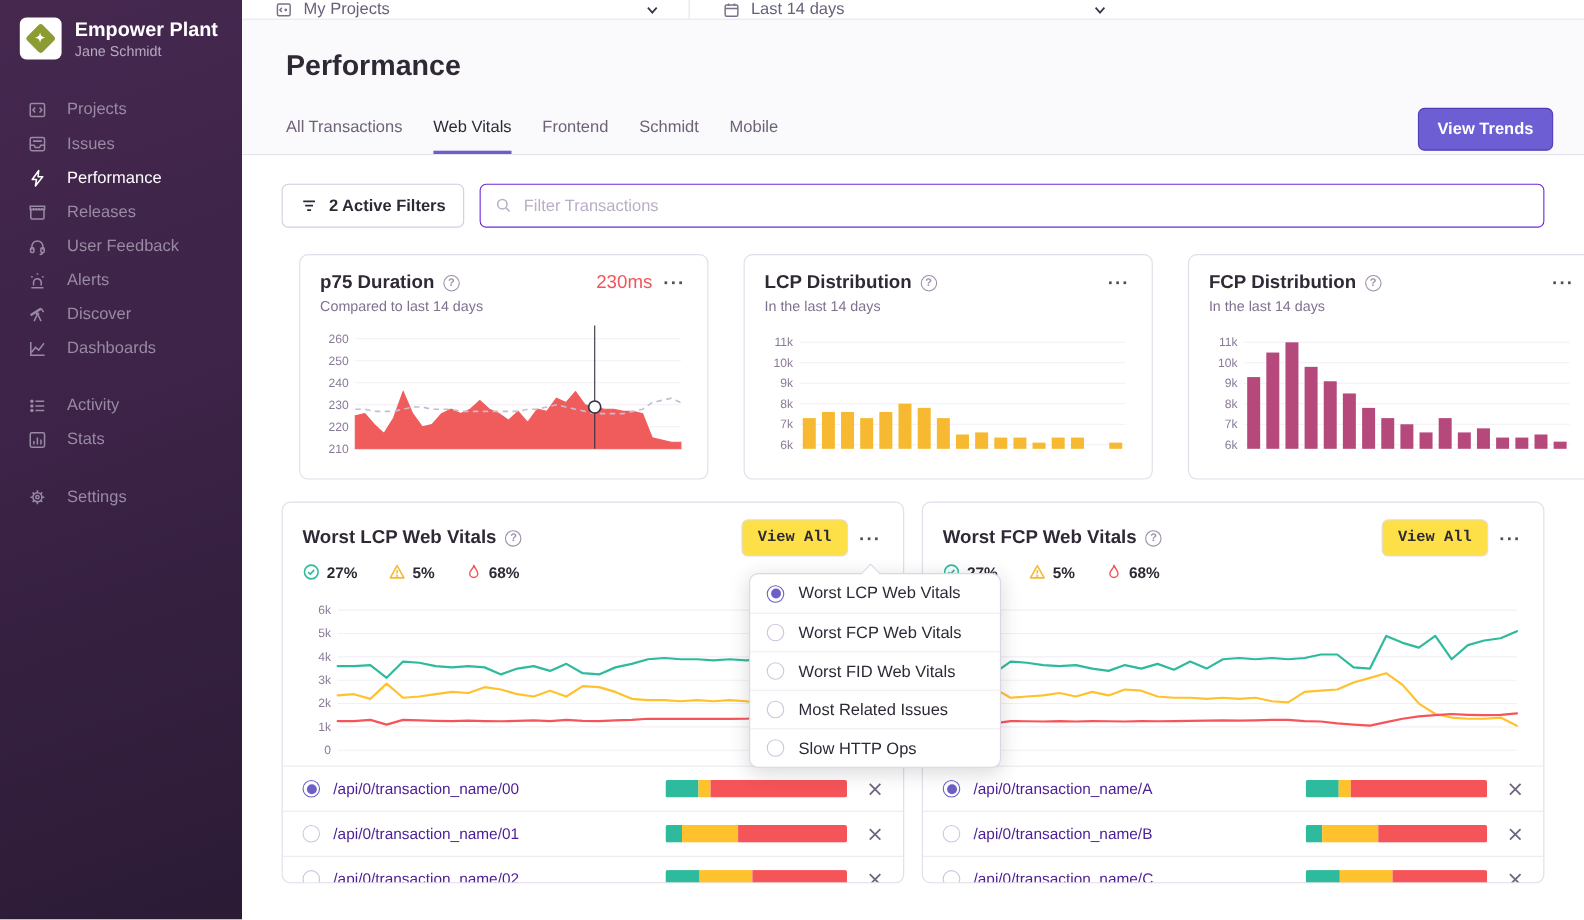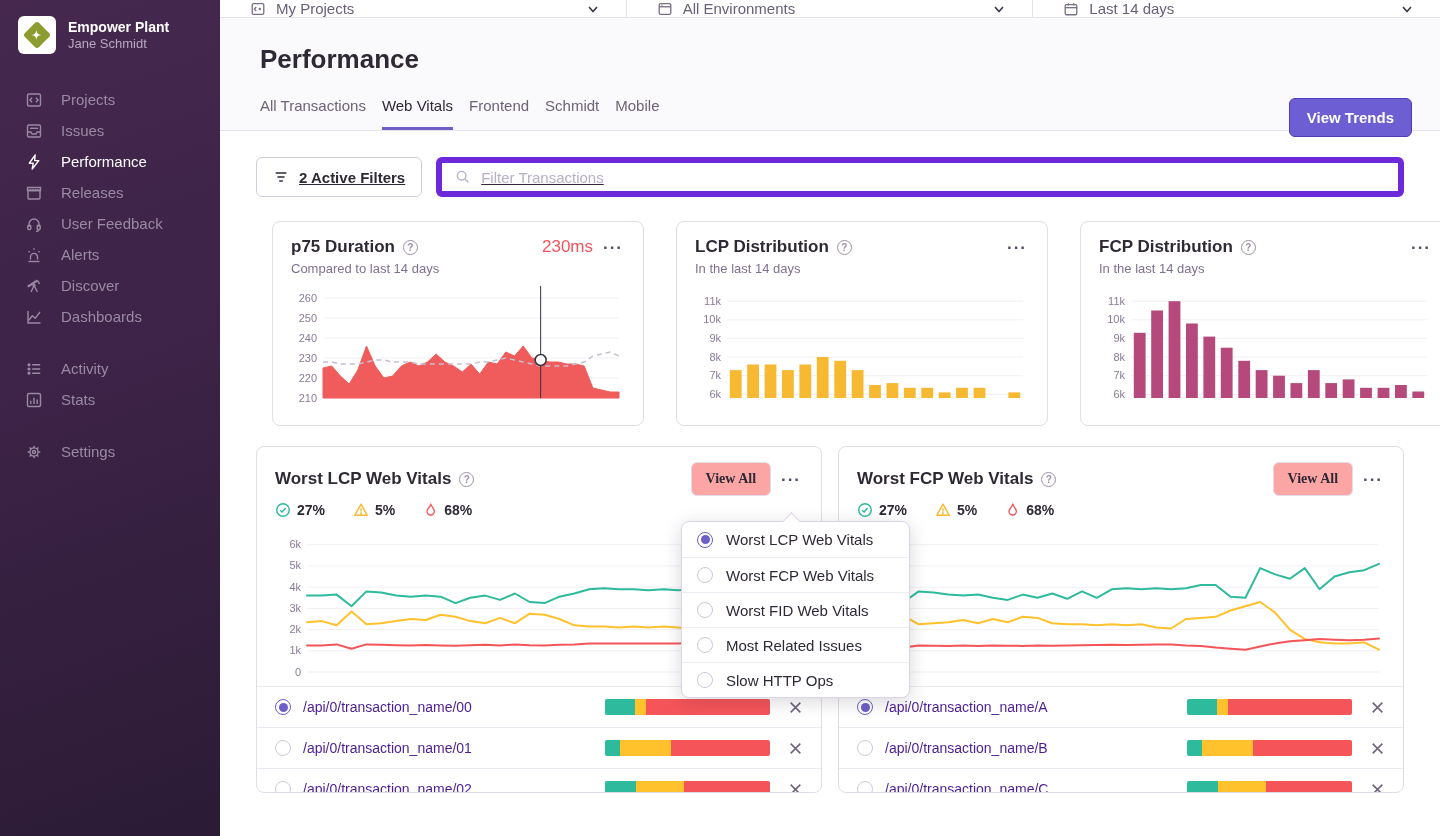--- a/index.html
+++ b/index.html
@@ -6,69 +6,69 @@
   html,body { width:1440px; height:836px; }
   body { font-family:"Liberation Sans", sans-serif; background:#fff; overflow:hidden; position:relative; color:#2f2936; }
   .app { display:flex; height:100%; }
 
   
   .sidebar { width:220px; flex-shrink:0; background:linear-gradient(160deg,#46284f 0%,#3c2347 45%,#2b1b35 100%); color:#998aa4; padding:16px 0; }
   .org { display:flex; align-items:center; gap:12px; padding:0 18px; margin-bottom:30px; }
   .org-logo { width:38px; height:38px; background:#fff; border-radius:6px; display:flex; align-items:center; justify-content:center; }
   .org-diamond { width:20px; height:20px; background:#8d9c31; transform:rotate(45deg); border-radius:3px; display:flex; align-items:center; justify-content:center; }
   .org-diamond span { transform:rotate(-45deg); color:#fff; font-size:11px; font-weight:bold; }
-  .org-name { color:#fff; font-weight:bold; font-size:14px; line-height:1.25; }
+  .org-name { color:#fff; font-weight:bold; font-size:18px; line-height:1.25; }
   .org-user { color:#b7a9c1; font-size:13px; }
   .nav-item { display:flex; align-items:center; gap:18px; padding:6px 0 6px 25px; font-size:15px; height:31px; cursor:pointer; }
   .nav-item svg { width:18px; height:18px; flex-shrink:0; }
   .nav-item.active { color:#fff; }
   .nav-gap { height:21px; }
 
   
   .main { flex:1; display:flex; flex-direction:column; min-width:0; }
   .topbar { height:60px; display:flex; border-bottom:1px solid #e7e1ec; background:#fff; }
   .topbar-cell { width:33.333%; display:flex; align-items:center; padding:0 26px 0 30px; gap:10px; color:#695f78; font-size:15px; border-right:1px solid #e7e1ec; cursor:pointer; }
   .topbar-cell:last-child { border-right:none; }
   .topbar-cell .grow { flex:1; }
   .topbar-cell svg { color:#7a7087; }
 
   .pagehead { background:#faf9fb; border-bottom:1px solid #e7e1ec; padding:26px 28px 0 40px; position:relative; }
   .page-title { font-size:26px; font-weight:600; color:#2f2936; }
-  .tabs { display:flex; gap:16px; margin-top:22px; }
+  .tabs { display:flex; gap:28px; margin-top:32px; }
   .tab { font-size:15px; color:#6e6279; padding-bottom:13px; border-bottom:3px solid transparent; cursor:pointer; }
   .tab.active { color:#2f2936; border-bottom-color:#6c5fc7; }
   .btn-primary { position:absolute; right:28px; top:80px; background:#6e5ed3; border:1px solid #4f3db8; color:#fff; font-weight:bold; font-size:15px; padding:10px 17px; border-radius:6px; cursor:pointer; font-family:inherit;margin-left:32px; }
 
   .content { flex:1; padding:26px 36px; background:#fff; }
 
   
-  .filter-row { display:flex; gap:14px; margin-bottom:24px;text-decoration:underline; }
+  .filter-row { display:flex; gap:14px; margin-bottom:24px; }
   .btn-filters { display:flex; align-items:center; gap:10px; border:1px solid #d4ccdd; background:#fff; border-radius:6px; padding:0 16px; height:40px; font-weight:bold; font-size:15px; color:#2f2936; cursor:pointer; font-family:inherit; }
-  .search-box { flex:1; display:flex; align-items:center; gap:10px; border:6px solid #6d28d9; border-radius:6px; height:40px; padding:0 13px; }
+  .search-box { flex:1; display:flex; align-items:center; gap:10px; border:1px solid #6d28d9; border-radius:6px; height:40px; padding:0 13px; }
   .search-box input { border:none; outline:none; flex:1; font-size:15px; font-family:inherit; color:#2f2936; }
   .search-box input::placeholder { color:#b9aec6; }
 
   
   .cards-row { display:flex; gap:16px; margin-bottom:20px; }
   .card { border:1px solid #e2dce9; border-radius:8px; background:#fff; }
   .card.small { flex:1; height:205px; padding:15px 18px 10px;margin-left:16px; }
   .card.wide { flex:1; height:347px; padding:15px 0 0; overflow:hidden; }
   .card-head { display:flex; align-items:center; gap:8px; }
   .card-title { font-size:17px; font-weight:600; color:#2f2936; }
   .help-icon { width:15px; height:15px; border-radius:50%; border:1.5px solid #9c8fa9; color:#9c8fa9; font-size:10px; font-weight:bold; display:inline-flex; align-items:center; justify-content:center; cursor:pointer; }
   .spacer { flex:1; }
   .metric-value { color:#f2545b; font-size:17px; }
   .dots { color:#584a63; font-size:17px; font-weight:bold; letter-spacing:1px; cursor:pointer; line-height:1; padding:0 2px; }
   .card-sub { font-size:13px; color:#80708f; margin-top:4px; }
   .chart { width:100%; height:118px; margin-top:8px; }
   .card.wide .pad { padding:0 18px; }
   .chart2 { width:100%; height:150px; margin-top:8px; }
   .badges { display:flex; gap:28px; align-items:flex-start; margin-top:6px; }
   .badge { display:flex; align-items:center; gap:6px; font-size:14px; font-weight:bold; color:#2f2936; }
-  .btn-viewall { border:1px solid #e2dce9; background:#fca5a5; border-radius:6px; font-weight:bold; font-size:14px; color:#2f2936; padding:8px 14px; cursor:pointer; font-family:Liberation Serif, serif; }
+  .btn-viewall { border:1px solid #e2dce9; background:#fde047; border-radius:6px; font-weight:bold; font-size:14px; color:#2f2936; padding:8px 14px; cursor:pointer; font-family:Liberation Mono, monospace; }
 
   
   .tx-row { display:flex; align-items:center; height:41px; border-top:1px solid #ede9f1; padding:0 18px; gap:12px; }
   .tx-link { font-size:14px; color:#4c1d95; text-decoration:none; cursor:pointer; }
   .stackbar { width:165px; height:16px; border-radius:2px; overflow:hidden; display:flex; flex-shrink:0; }
   .stackbar div { height:100%; }
   .x-icon { cursor:pointer; color:#6f6480; margin-left:6px; display:flex; }
 
   .radio { width:16px; height:16px; border-radius:50%; border:1px solid #cfc5da; background:#fff; display:inline-block; position:relative; flex-shrink:0; cursor:pointer; }
   .radio.sel { border-color:#6c5fc7; }
@@ -199,32 +199,20 @@
   <div class="main">
 
     <div class="topbar">
       <div class="topbar-cell">
         <svg width="16" height="16" viewBox="0 0 18 18" fill="none" stroke="currentColor" stroke-width="1.5">
             <rect x="2.5" y="3" width="13" height="12" rx="1.5"></rect>
             <polyline points="7,6.8 5,9 7,11.2"></polyline>
             <circle cx="11" cy="9" r="0.6" fill="currentColor"></circle>
           </svg>
         <span>My Projects</span>
-        <span class="grow"></span>
-        <svg width="14" height="14" viewBox="0 0 14 14" fill="none" stroke="#3e3549" stroke-width="1.6">
-            <polyline points="3,5 7,9.5 11,5"></polyline>
-          </svg>
-      </div>
-      <div class="topbar-cell">
-        <svg width="16" height="16" viewBox="0 0 18 18" fill="none" stroke="currentColor" stroke-width="1.5">
-            <rect x="2.5" y="3" width="13" height="12" rx="1.5"></rect>
-            <path d="M2.5 6.5h13"></path>
-            <path d="M5 4.8h1"></path>
-          </svg>
-        <span>All Environments</span>
         <span class="grow"></span>
         <svg width="14" height="14" viewBox="0 0 14 14" fill="none" stroke="#3e3549" stroke-width="1.6">
             <polyline points="3,5 7,9.5 11,5"></polyline>
           </svg>
       </div>
       <div class="topbar-cell">
         <svg width="16" height="16" viewBox="0 0 18 18" fill="none" stroke="currentColor" stroke-width="1.5">
             <rect x="2.5" y="4" width="13" height="11.5" rx="1.5"></rect>
             <path d="M2.5 7.5h13"></path>
             <path d="M6 2.5v2.5 M12 2.5v2.5"></path>

